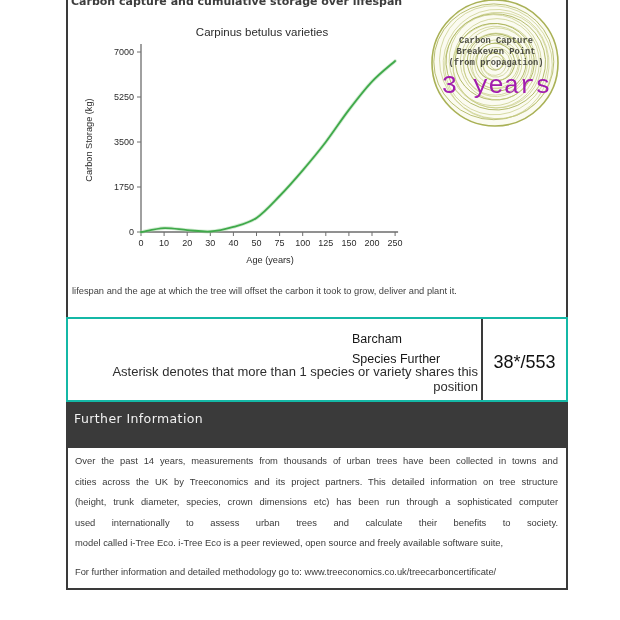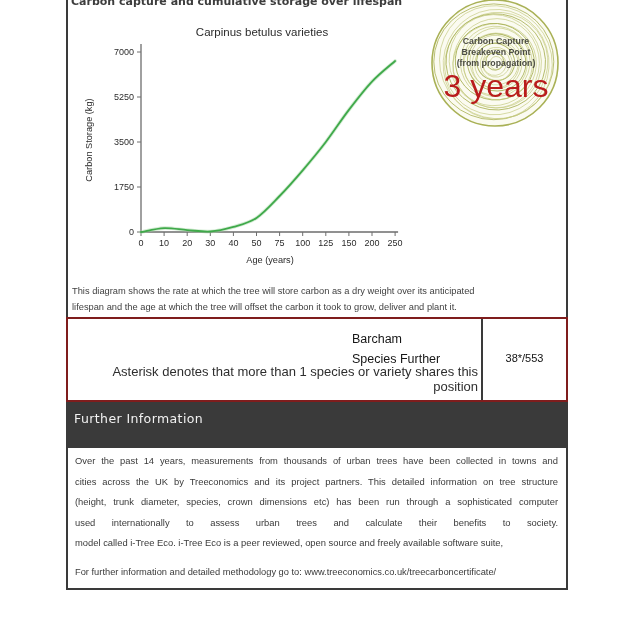--- a/index.html
+++ b/index.html
@@ -6,35 +6,35 @@
   .page{position:absolute;left:4px;top:0;width:620px;height:620px;overflow:hidden;
         font-family:"Liberation Sans",sans-serif;background:#fff;}
   .frame{position:absolute;left:62px;top:-10px;width:502px;height:600px;
          border:2px solid #3a3a3a;box-sizing:border-box;background:#fff;}
   .doc-title{position:absolute;left:67px;top:-5px;font-family:"DejaVu Sans",sans-serif;
          font-weight:bold;font-size:11px;color:#3d3d3d;white-space:nowrap;}
   .chart{position:absolute;left:62px;top:0px;}
   .badge{position:absolute;left:426px;top:-4px;width:132px;height:138px;}
   .badge-rings{position:absolute;left:0;top:0;}
   .badge-text{position:absolute;left:0;top:40px;width:132px;text-align:center;
-         font-family:Liberation Sans, sans-serif;}
+         font-family:Liberation Mono, monospace;}
   .badge-line{font-size:8.8px;font-weight:bold;color:#4c4d44;line-height:10.8px;}
-  .badge-value{font-size:32px;color:#b91c1c;line-height:30px;margin-top:3px;}
+  .badge-value{font-size:26px;color:#a21caf;line-height:30px;margin-top:3px;}
   .description{position:absolute;left:68px;top:284px;width:492px;
          font-size:9.3px;line-height:15.5px;color:#3f3f3f;}
   .description div{white-space:nowrap;}
   .ranking-box{position:absolute;left:62px;top:317px;width:502px;height:85px;
-         border:2px solid #7f1d1d;box-sizing:border-box;background:#fff;}
+         border:2px solid #14b8a6;box-sizing:border-box;background:#fff;}
   .rank-org-block{position:absolute;left:284px;top:11px;font-size:12.5px;
          line-height:19.5px;color:#161616;}
   .rank-note{position:absolute;left:0;bottom:6px;width:410px;text-align:right;
          font-size:13px;color:#2e2e2e;}
   .rank-divider{position:absolute;left:413px;top:0;bottom:0;width:2px;background:#3a3a3a;}
   .rank-value{position:absolute;left:415px;top:33px;width:83px;text-align:center;
-         font-size:11px;color:#111;}
+         font-size:18px;color:#111;}
   .info-bar{position:absolute;left:62px;top:402px;width:502px;height:44px;
          background:#3a3a3a;box-sizing:border-box;}
   .info-bar span{display:block;padding:9px 0 0 8px;font-family:"DejaVu Sans",sans-serif;
          font-size:12.5px;letter-spacing:0.4px;color:#f2f2f2;}
   .info-box{position:absolute;left:62px;top:446px;width:502px;height:144px;
          border:2px solid #3a3a3a;box-sizing:border-box;background:#fff;
          padding:3px 8px 0 7px;}
   .para{font-size:9.4px;line-height:20.5px;color:#3a3a3a;}
   .para .jline{text-align:justify;}
   .para .jline:not(:last-child){text-align-last:justify;}
@@ -120,21 +120,20 @@
       </svg>
     <div class="badge-text">
       <div class="badge-line">Carbon Capture</div>
       <div class="badge-line">Breakeven Point</div>
       <div class="badge-line">(from propagation)</div>
       <div class="badge-value">3 years</div>
     </div>
   </div>
 
   <div class="description">
-      <div>This diagram shows the rate at which the tree will store carbon as a dry weight over its anticipated</div>
       <div>lifespan and the age at which the tree will offset the carbon it took to grow, deliver and plant it.</div>
     </div>
 
   <div class="ranking-box">
     <div class="rank-org-block">
       <div>Barcham</div>
       <div>Species Further</div>
     </div>
     <div class="rank-note">Asterisk denotes that more than 1 species or variety shares this position</div>
     <div class="rank-divider"></div>

